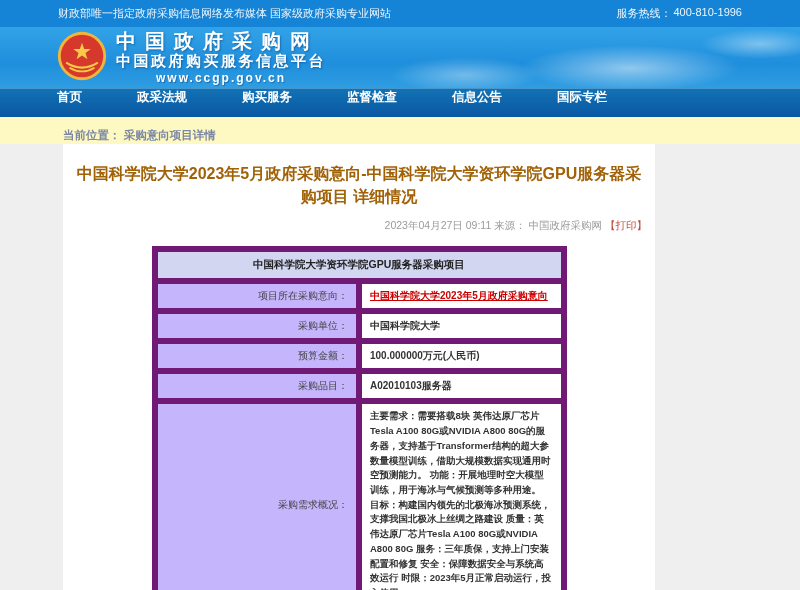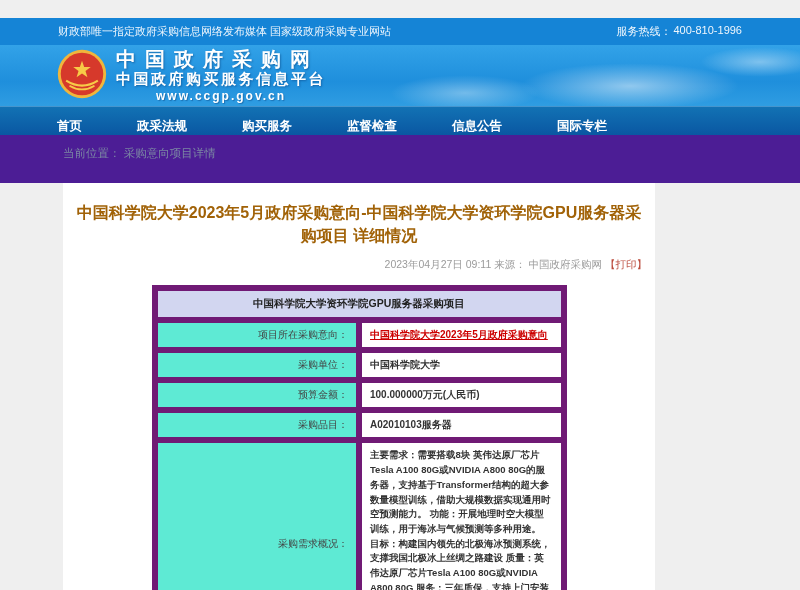--- a/index.html
+++ b/index.html
@@ -1,58 +1,58 @@
 <!DOCTYPE html>
 <html><head>
 <meta charset="utf-8">
 <style>
   html,body{margin:0;padding:0;width:800px;height:590px;overflow:hidden;
     font-family:"Liberation Sans","DejaVu Sans",sans-serif;background:#efefef;}
   
   .topbar{height:27px;background:#1584d6;display:flex;justify-content:space-between;
-    align-items:center;padding:0 58px;box-sizing:border-box;font-size:11px;color:#eef6fd;margin-top:18px;}
+    align-items:center;padding:0 58px;box-sizing:border-box;font-size:11px;color:#eef6fd;}
   .topbar .hotline{display:flex;gap:2px;}
   
   .header{height:61px;background:linear-gradient(180deg,#32a2e8 0%,#1f8fdc 60%,#2f9de2 100%);
     position:relative;overflow:hidden;display:flex;align-items:center;padding-left:57px;box-sizing:border-box;}
   .cloud{position:absolute;border-radius:50%;
     background:radial-gradient(ellipse at center,rgba(255,255,255,.5),rgba(255,255,255,0) 70%);}
   .cloud.c1{width:220px;height:46px;right:60px;top:18px;}
   .cloud.c2{width:150px;height:36px;right:260px;top:30px;opacity:.7;}
   .cloud.c3{width:120px;height:30px;right:-20px;top:2px;opacity:.8;}
   .logo{display:flex;align-items:center;gap:9px;position:relative;z-index:2;text-decoration:none;}
   .logo-text{color:#fff;}
   .site-name{font-size:20px;font-weight:bold;letter-spacing:9px;line-height:1.05;
     text-shadow:1px 1px 2px rgba(0,50,110,.45);white-space:nowrap;}
   .site-sub{font-size:15px;font-weight:bold;letter-spacing:2.5px;
     text-shadow:1px 1px 2px rgba(0,50,110,.45);white-space:nowrap;}
   .site-url{font-size:12px;font-weight:bold;letter-spacing:2px;text-align:center;
     text-shadow:1px 1px 1px rgba(0,50,110,.4);}
   
   .navbar{height:29px;background:linear-gradient(180deg,#1272b4,#0a57a2);
-    border-top:1px solid #4695cd;box-sizing:border-box;display:flex;align-items:flex-end;
+    border-top:1px solid #4695cd;box-sizing:border-box;display:flex;align-items:flex-start;
     padding-left:57px;gap:55px;}
   .nav-item{color:#fff;font-weight:bold;font-size:12.5px;text-decoration:none;white-space:nowrap;cursor:pointer;}
   
-  .breadcrumb{background:#4c1d95;height:48px;box-sizing:border-box;
-    padding:11px 0 0 63px;font-size:11.5px;color:#7b87a3;}
+  .breadcrumb{background:#fef9c3;height:27px;box-sizing:border-box;
+    padding:11px 0 0 63px;font-size:11.5px;color:#7b87a3;font-weight:bold;}
   
   .panel{margin-left:63px;width:592px;background:#fff;min-height:435px;
     box-sizing:border-box;padding:18px 8px 20px;}
   .title{font-size:16px;font-weight:bold;text-align:center;line-height:1.45;
     margin:0 auto;max-width:572px;color:#a16207;}
   .dateline{text-align:right;font-size:10.5px;color:#9b9b9b;margin-top:11px;}
   .dateline .print{color:#bb4b3c;text-decoration:none;cursor:pointer;}
   
   .detail-table{width:415px;margin:13px auto 0;border-collapse:collapse;
     font-size:10px;color:#333;border:1px solid #c3c3c3;table-layout:fixed;}
   .detail-table td{border:6px solid #701a75;padding:5px 8px;vertical-align:middle;}
   .detail-table .cap{background:#d2d6f0;font-weight:bold;text-align:center;
     font-size:10.5px;color:#222;padding:6px 4px;}
-  .detail-table .lbl{background:#5eead4;width:86px;text-align:right;color:#444;}
+  .detail-table .lbl{background:#c4b5fd;width:86px;text-align:right;color:#444;}
   .detail-table .val{font-weight:bold;text-align:left;}
   .detail-table .val-req{font-size:9.5px;line-height:1.55;}
   .red-link{color:#cc0000;font-weight:bold;text-decoration:underline;cursor:pointer;}
 </style>
 </head>
 <body>
 
 <div class="topbar">
   <span>财政部唯一指定政府采购信息网络发布媒体 国家级政府采购专业网站</span>
   <span class="hotline">

